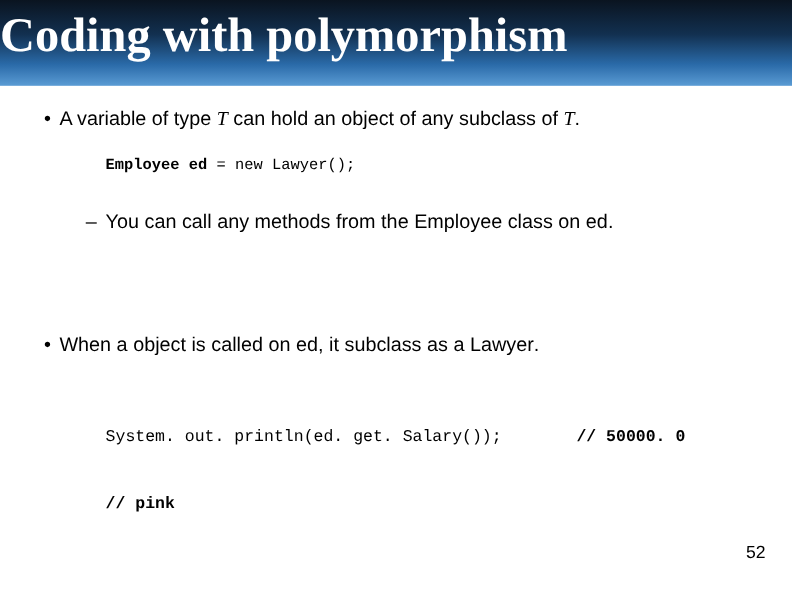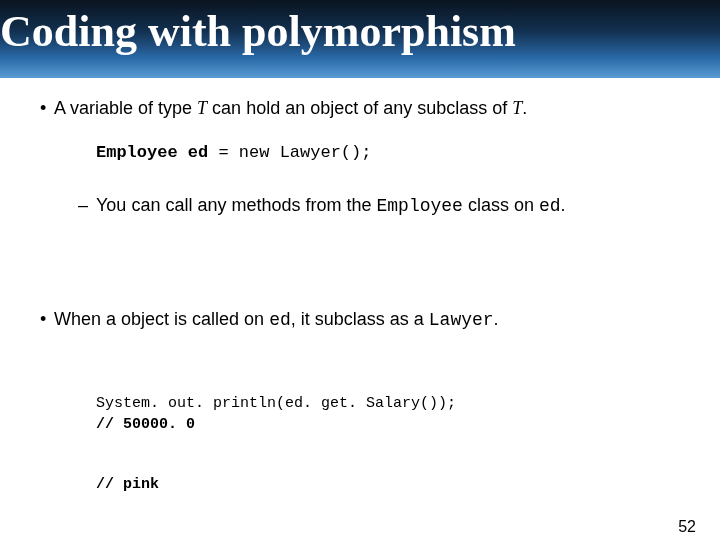--- a/index.html
+++ b/index.html
@@ -39,62 +39,61 @@
   .bullet-top .dot {
     display: inline-block;
     width: 14px;
   }
   .italic-serif {
     font-family: Georgia, 'Times New Roman', serif;
     font-style: italic;
   }
   .code-block {
     font-family: 'Courier New', Courier, monospace;
-    font-size: 17px;
+    font-size: 14px;
     margin: 0 0 28px 56px;
     white-space: pre;
   }
   .code-block .bold {
     font-weight: bold;
   }
   .sub-bullet {
     margin: 0 0 0 38px;
     font-size: 18px;
   }
   .sub-bullet .dash {
     display: inline-block;
     width: 18px;
   }
   .mono-inline {
-    font-family: Liberation Mono, monospace;
+    font-family: Liberation Sans, sans-serif;
     text-align: right;
   }
   .gap {
     height: 88px;
   }
   .code-block2 {
     font-family: 'Courier New', Courier, monospace;
     font-size: 15px;
     margin: 14px 0 0 56px;
     white-space: pre;
     line-height: 1.35;
   }
   .code-row {
     display: flex;
-    flex-direction: column;
   }
   .code-left {
     width: 428px;
   }
   .code-right .bold {
     font-weight: bold;
   }
   .page-num {
     position: absolute;
-    bottom: 4px;
+    bottom: 28px;
     right: 24px;
     font-size: 16px;
     font-family: Verdana, Geneva, sans-serif;
   }
 </style>
 </head>
 <body>
 
 <div class="title-bar">
   <h1>Coding with polymorphism</h1>

